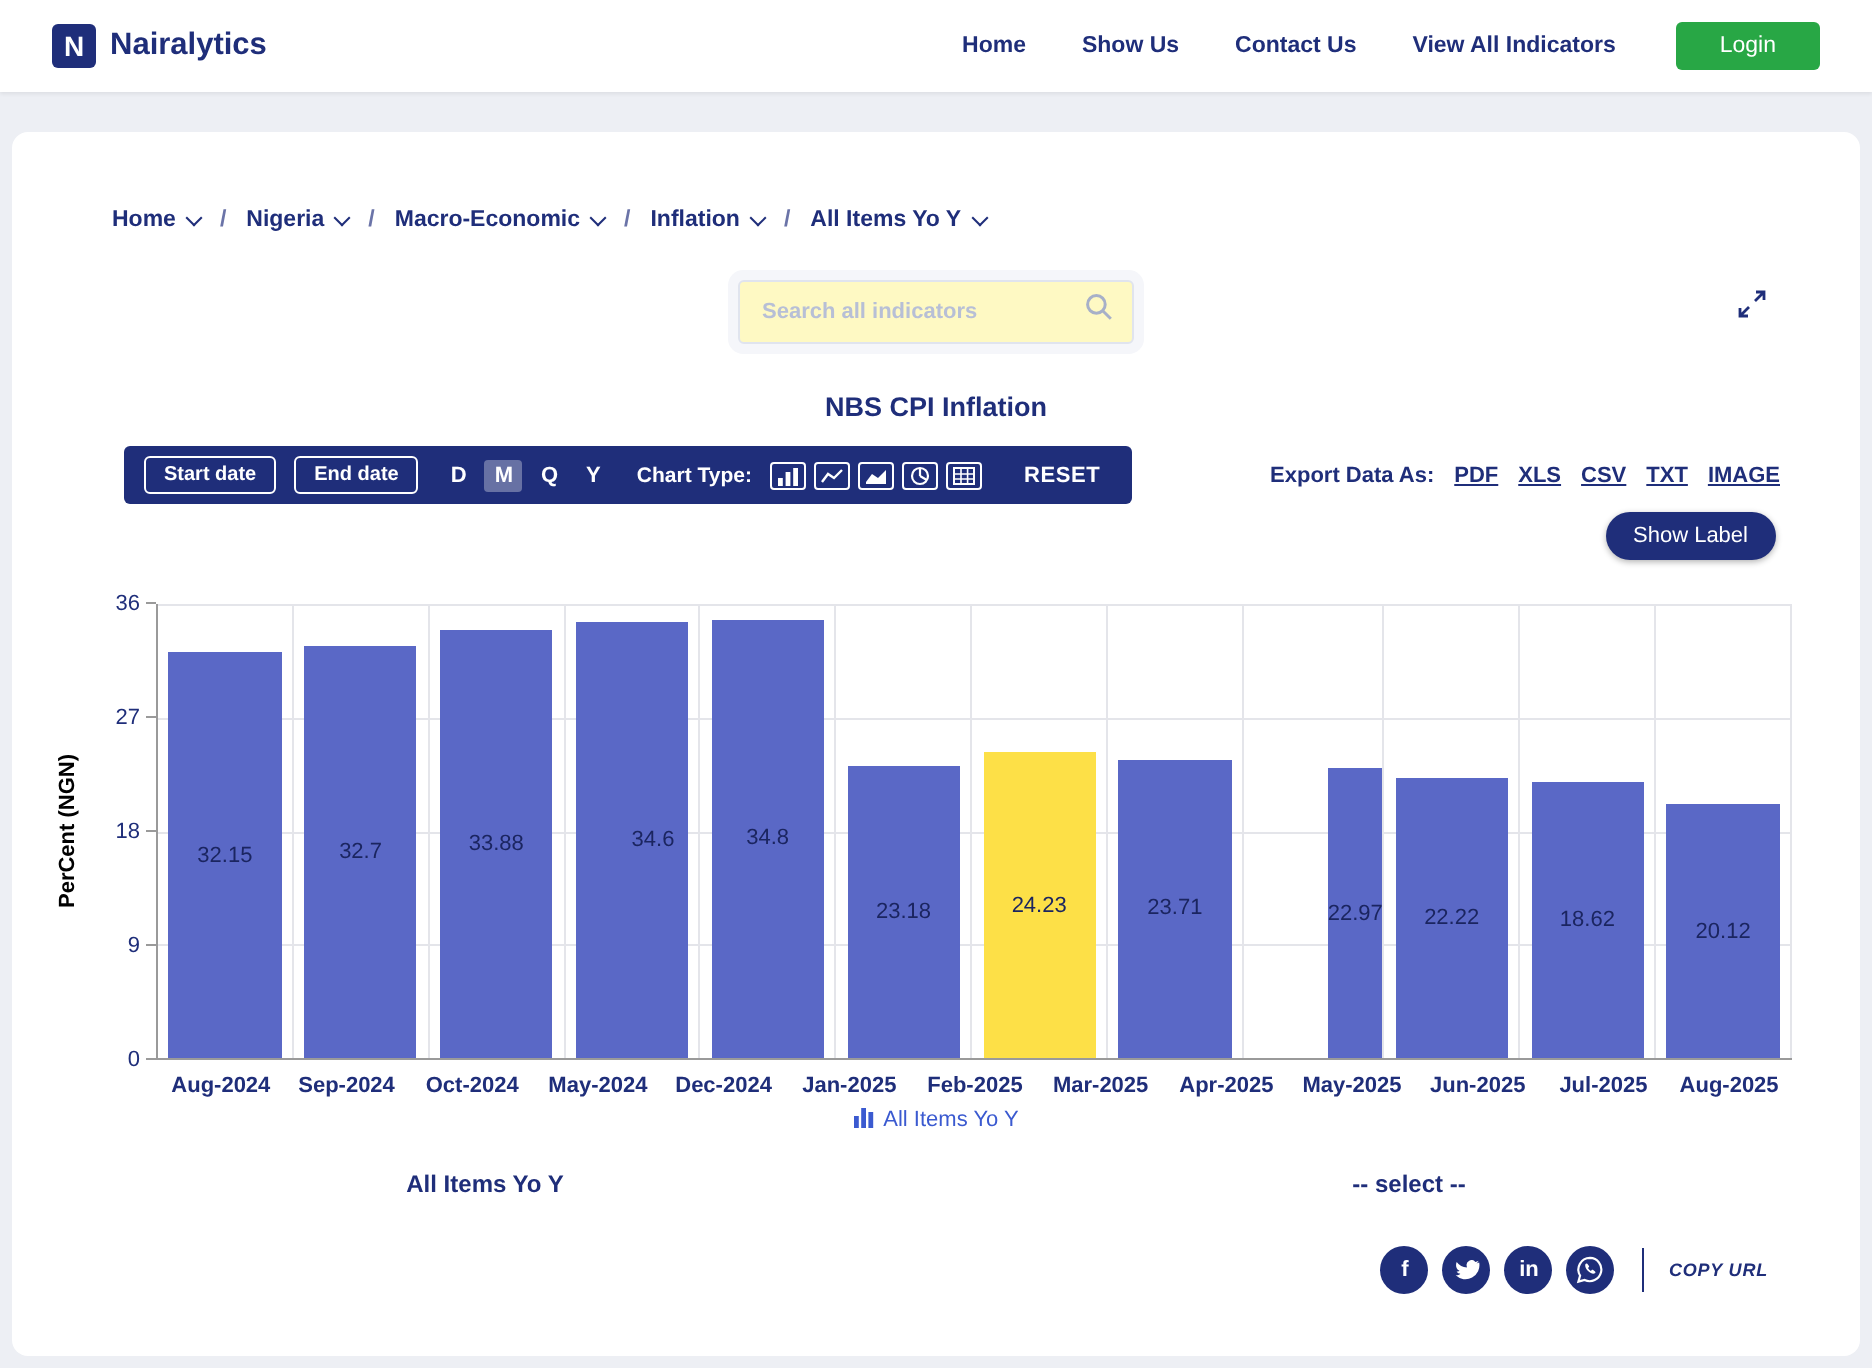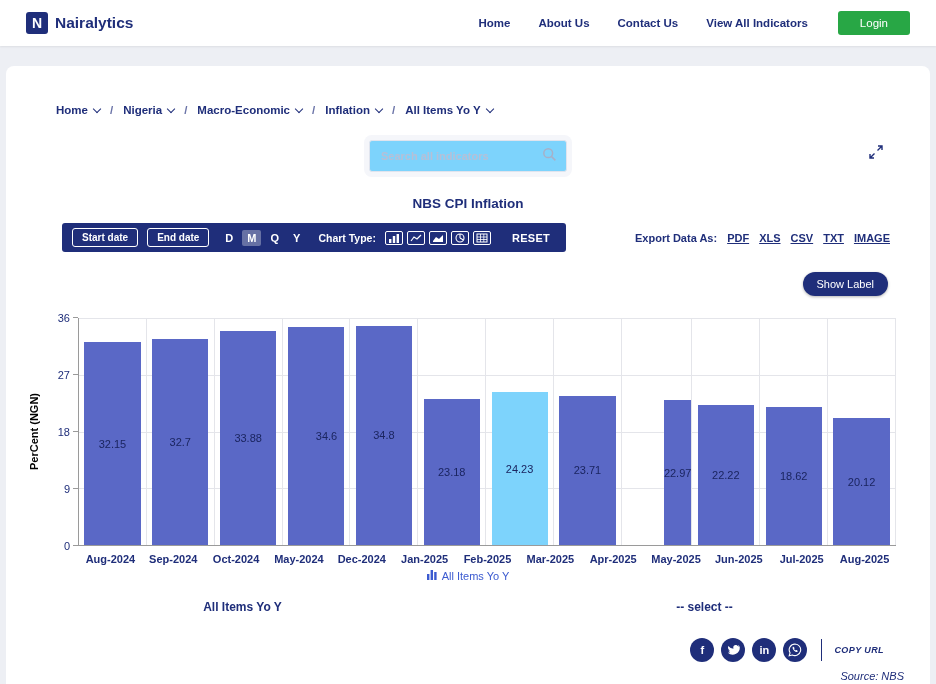--- a/index.html
+++ b/index.html
@@ -35,21 +35,21 @@
   .card{margin:20px 6px 0;background:#fff;border-radius:8px;padding-bottom:10px;min-height:612px;}
   
   .breadcrumb{padding:38px 0 0 50px;display:flex;gap:10px;align-items:center;
     font-weight:bold;font-size:11.5px;color:var(--navy);}
   .crumb{display:inline-flex;align-items:center;gap:6px;cursor:pointer;}
   .chev{width:6px;height:6px;border-right:1.6px solid var(--navy);border-bottom:1.6px solid var(--navy);
     transform:rotate(45deg);margin-top:-3px;}
   .sep{color:#6b74a8;}
   
   .search-row{position:relative;height:36px;margin-top:24px;}
-  .search-box{width:198px;height:32px;margin:0 auto;border:1px solid #e0e4ee;background:#7dd3fc;
+  .search-box{width:198px;height:32px;margin:0 auto;border:1px solid #e0e4ee;background:#fef9c3;
     box-shadow:0 0 0 5px #f5f6fa;border-radius:3px;display:flex;align-items:center;padding:0 9px;}
   .search-box input{border:none;outline:none;flex:1;font-size:11px;font-weight:bold;color:#555;
     font-family:"Liberation Sans",sans-serif;background:transparent;min-width:0;}
   .search-box input::placeholder{color:#b7bfd6;}
   .expand-icon{position:absolute;right:46px;top:4px;cursor:pointer;}
   
   .page-title{text-align:center;color:var(--navy);font-size:13.5px;font-weight:bold;margin:20px 0 0;}
   
   .toolbar-row{margin-top:12px;padding:0 40px 0 56px;display:flex;justify-content:space-between;align-items:center;}
   .toolbar{background:var(--navy);border-radius:3px;display:flex;align-items:center;gap:9px;padding:5px 10px;}
@@ -61,21 +61,21 @@
   .period.selected{background:rgba(255,255,255,.32);border-radius:2px;}
   .ct-label{color:#fff;font-size:10.5px;font-weight:bold;margin-left:4px;}
   #chart-type-group{display:flex;gap:4px;align-items:center;}
   .ct-icon{width:18px;height:14px;border:1px solid #fff;border-radius:2px;display:flex;
     align-items:center;justify-content:center;cursor:pointer;}
   .reset-btn{background:none;border:none;color:#fff;font-weight:bold;font-size:11px;
     letter-spacing:.3px;margin-left:6px;cursor:pointer;font-family:"Liberation Sans",sans-serif;}
   .export-bar{font-size:11px;font-weight:bold;color:var(--navy);display:flex;gap:10px;align-items:center;}
   .export-link{color:var(--navy);text-decoration:underline;cursor:pointer;}
   
-  .showlabel-row{display:flex;justify-content:flex-end;padding-right:42px;margin-top:20px;}
+  .showlabel-row{display:flex;justify-content:flex-end;padding-right:42px;margin-top:4px;}
   .show-label-btn{background:var(--navy);color:#fff;font-size:11px;border:none;border-radius:12px;
     padding:6px 14px;box-shadow:0 1px 3px rgba(0,0,0,.3);cursor:pointer;font-family:"Liberation Sans",sans-serif;}
   
   .chart{margin-top:22px;padding:0 34px 0 16px;display:flex;}
   .ylabel-col{width:24px;height:228px;display:flex;align-items:center;justify-content:center;}
   .ylabel{writing-mode:vertical-rl;transform:rotate(180deg);font-size:11px;font-weight:bold;color:#000;}
   .chart-main{flex:1;}
   .plot-row{display:flex;}
   .yticks{width:32px;height:228px;position:relative;font-size:11px;color:var(--navy);}
   .ytick-label{position:absolute;right:8px;transform:translateY(50%);}
@@ -110,21 +110,21 @@
 </head>
 <body>
 
 <header class="topbar">
   <div class="brand">
     <span class="logo">N</span>
     <span class="brand-name">Nairalytics</span>
   </div>
   <nav id="nav-links">
       <a href="#">Home</a>
-      <a href="#">About Us</a>
+      <a href="#">Show Us</a>
       <a href="#">Contact Us</a>
       <a href="#">View All Indicators</a>
     </nav>
   <button class="login-btn">Login</button>
 </header>
 
 <main class="card">
 
   <div id="breadcrumb" class="breadcrumb">
       <span class="crumb">
@@ -279,21 +279,21 @@
               <div class="bar" style="height: 96.6667%; background: rgb(90, 104, 198);">
                 <span class="bar-value">34.8</span>
               </div>
             </div>
             <div class="slot">
               <div class="bar" style="height: 64.3889%; background: rgb(90, 104, 198);">
                 <span class="bar-value">23.18</span>
               </div>
             </div>
             <div class="slot">
-              <div class="bar" style="height: 67.3056%; background: #7dd3fc;">
+              <div class="bar" style="height: 67.3056%; background: #fde047;">
                 <span class="bar-value">24.23</span>
               </div>
             </div>
             <div class="slot">
               <div class="bar" style="height: 65.8611%; background: rgb(90, 104, 198);">
                 <span class="bar-value">23.71</span>
               </div>
             </div>
             <div class="slot">
               <div class="bar" style="height: 63.8056%; background: rgb(90, 104, 198); margin-left: 42px;">
@@ -367,15 +367,14 @@
           <svg width="14" height="14" viewBox="0 0 13 13">
             <path d="M6.5.9a5.4 5.4 0 0 0-4.6 8.2L1.1 11.9l2.9-.75A5.4 5.4 0 1 0 6.5.9z" fill="none" stroke="#fff" stroke-width="1"></path>
             <path d="M4.4 3.7c.2-.3.6-.35.85-.08l.7.85c.2.23.17.57-.05.77l-.33.3c.3.6.75 1.06 1.35 1.37l.3-.34c.2-.22.54-.25.77-.06l.85.7c.27.24.23.65-.07.85-.7.45-1.9.2-3.03-.93C4.6 6.02 4 4.75 4.4 3.7z" fill="#fff"></path>
           </svg>
         </span>
       </div>
     <span class="vdivider"></span>
     <span class="copy-url">COPY URL</span>
   </div>
 
-  <div class="source">Source: NBS</div>
 
 </main>
 
 </body></html>

